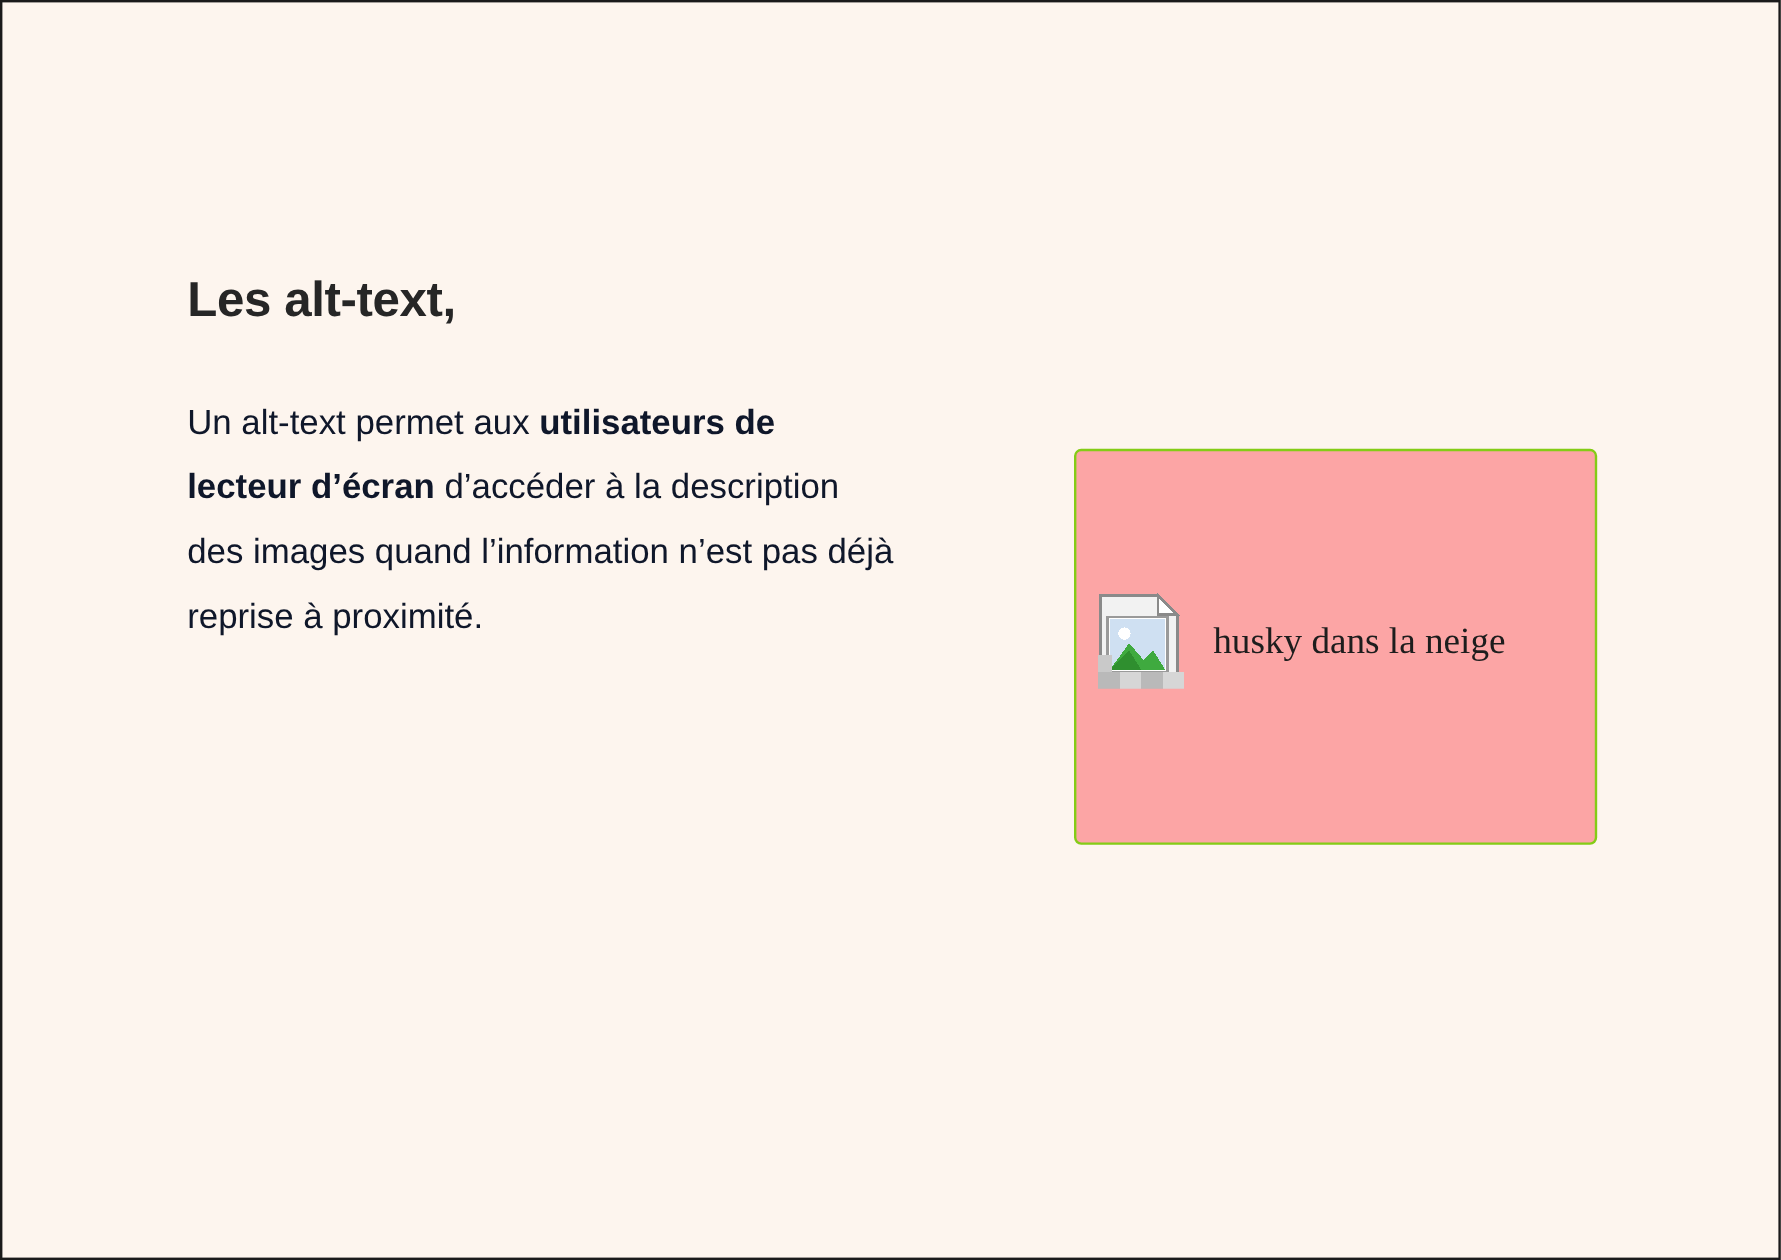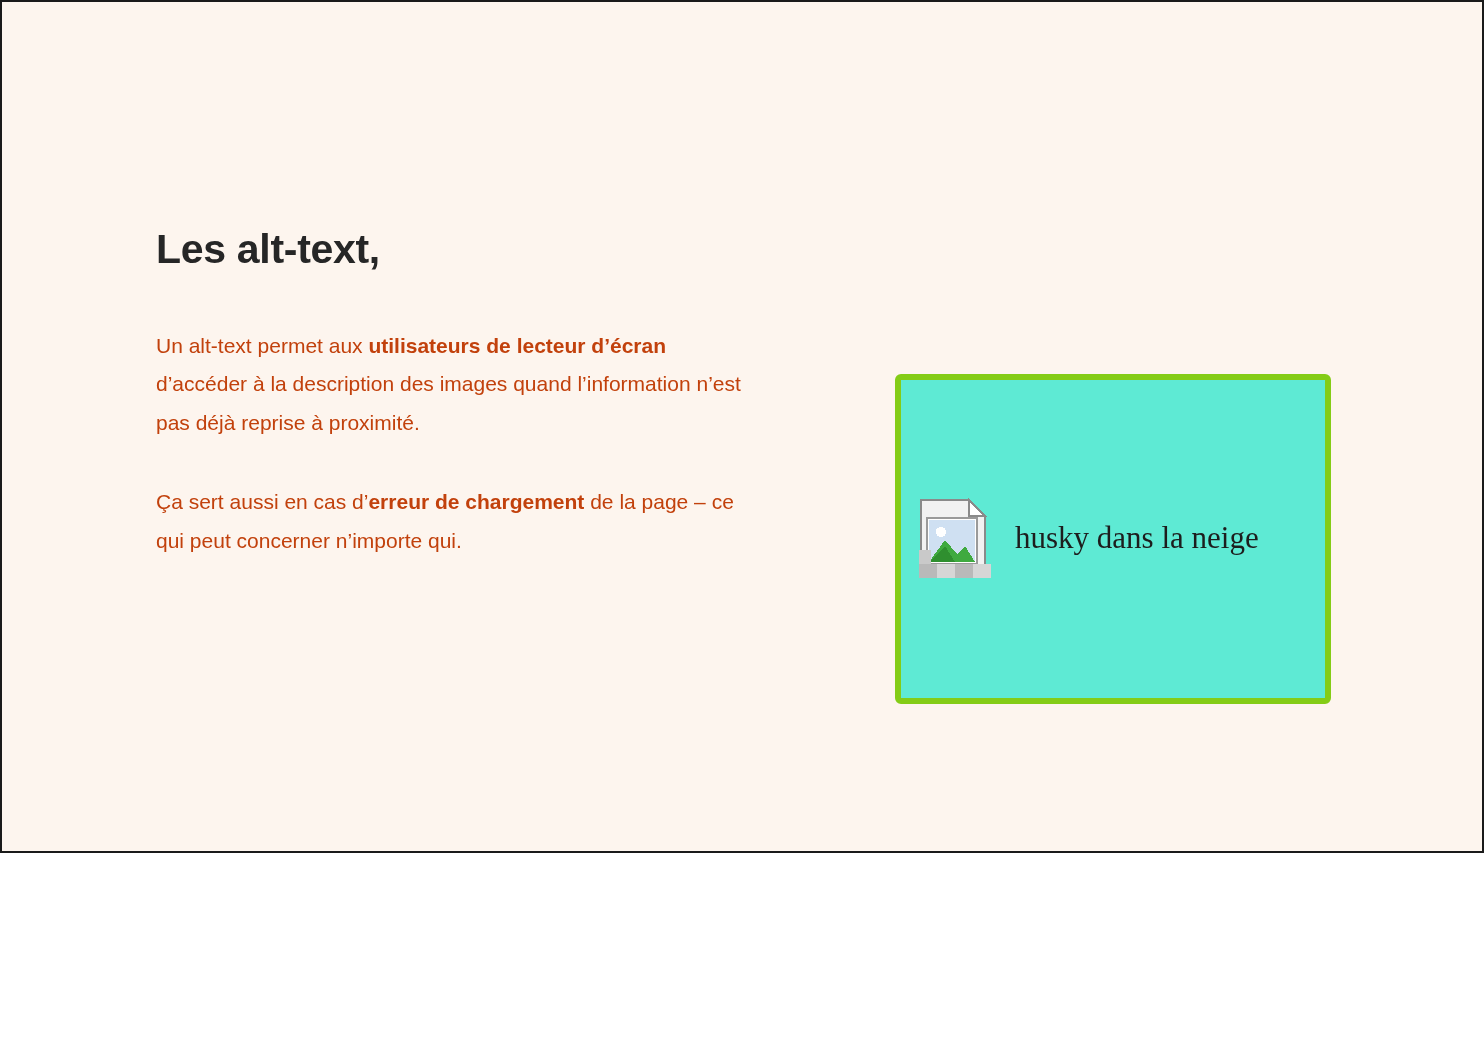--- a/index.html
+++ b/index.html
@@ -9,21 +9,21 @@
   body {
     width: 1484px;
     height: 1050px;
     background: #ffffff;
     font-family: "Liberation Sans", sans-serif;
   }
   .slide {
     position: relative;
     box-sizing: border-box;
     width: 1484px;
-    height: 853px;
+    height: 1050px;
     background: #fdf5ee;
     border: 2px solid #1a1a1a;
     overflow: hidden;
   }
   .content {
     position: absolute;
     left: 154px;
     top: 215px;
     width: 600px;
   }
@@ -32,44 +32,44 @@
     font-weight: bold;
     line-height: 1.6;
     color: #262626;
     letter-spacing: -0.3px;
     margin: 0;
   }
   .title .line {
     display: block;
   }
   .body-para {
-    font-size: 21px;
+    font-size: 29px;
     line-height: 1.85;
-    color: #c2410c;
+    color: #0f172a;
     margin: 0;
     max-width: 590px;
   }
   .para-first {
     margin-top: 44px;
   }
   .para-second {
     margin-top: 40px;
   }
   .body-para b {
     font-weight: bold;
   }
   .alt-card {
     position: absolute;
     left: 893px;
     top: 372px;
     width: 436px;
     height: 330px;
     box-sizing: border-box;
-    background: #5eead4;
-    border: 6px solid #84cc16;
+    background: #fca5a5;
+    border: 2px solid #84cc16;
     border-radius: 6px;
   }
   .broken-image-row {
     position: absolute;
     left: 18px;
     top: 118px;
     display: flex;
     align-items: center;
     gap: 24px;
   }
@@ -93,23 +93,20 @@
   <div class="content">
 
     <h1 class="title">
       <span class="line">Les alt-text,</span>
     </h1>
 
     <p class="body-para para-first">
       <span>Un alt-text permet aux </span><b>utilisateurs de lecteur d’écran</b><span> d’accéder à la description des images quand l’information n’est pas déjà reprise à proximité.</span>
     </p>
 
-    <p class="body-para para-second">
-      <span>Ça sert aussi en cas d’</span><b>erreur de chargement</b><span> de la page – ce qui peut concerner n’importe qui.</span>
-    </p>
 
   </div>
 
   <div class="alt-card">
     <div class="broken-image-row">
       <span class="broken-icon">
         <svg width="72" height="80" viewBox="0 0 36 40" shape-rendering="crispEdges" xmlns="http://www.w3.org/2000/svg">
           <polygon points="1,1 25,1 33,9 33,39 1,39" fill="#f2f2f2" stroke="#8a8a8a" stroke-width="1.2"></polygon>
           <polygon points="25,1 25,9 33,9" fill="#ffffff" stroke="#8a8a8a" stroke-width="1.2"></polygon>
           <rect x="4" y="10" width="25" height="23" fill="#ffffff" stroke="#9a9a9a" stroke-width="1"></rect>

